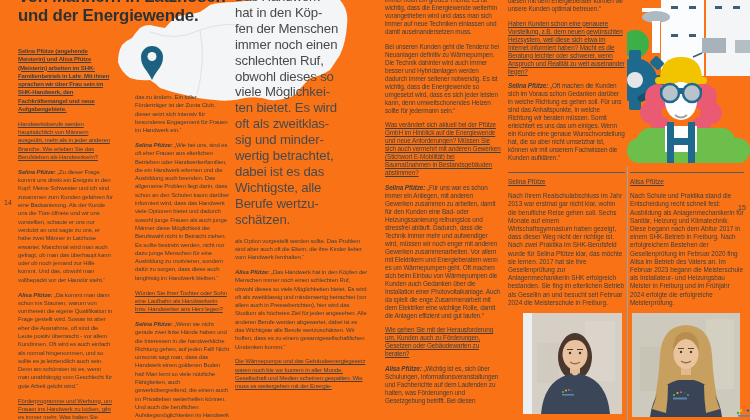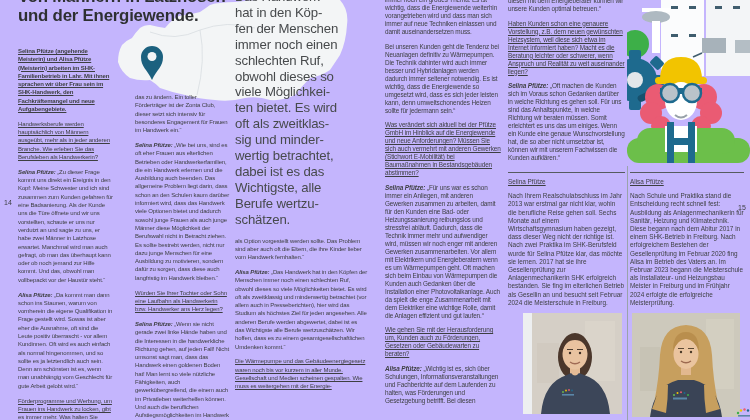--- a/index.html
+++ b/index.html
@@ -1,16 +1,16 @@
 <!DOCTYPE html>
 <html lang="de"><head>
 <meta charset="utf-8">
 <style>
   html,body{margin:0;padding:0;background:#b8bcc0;}
-  .spread{position:relative;width:750px;height:420px;background:#c4b5fd;overflow:hidden;
+  .spread{position:relative;width:750px;height:420px;background:#f97316;overflow:hidden;
           font-family:"Liberation Sans",sans-serif;color:#3d3f41;}
   .abs{position:absolute;}
   
   .headline{position:absolute;left:18px;top:-13px;width:240px;font-size:16.8px;line-height:19px;
             font-weight:bold;color:#2e3032;letter-spacing:-0.2px;}
   
   .col{position:absolute;font-size:6px;line-height:8.3px;letter-spacing:-0.12px;}
   .col.right{font-size:6.4px;line-height:8px;}
   .col p{margin:0 0 6.5px 0;}
   .intro{font-weight:bold;text-decoration:underline;text-decoration-thickness:0.5px;text-underline-offset:1px;}

